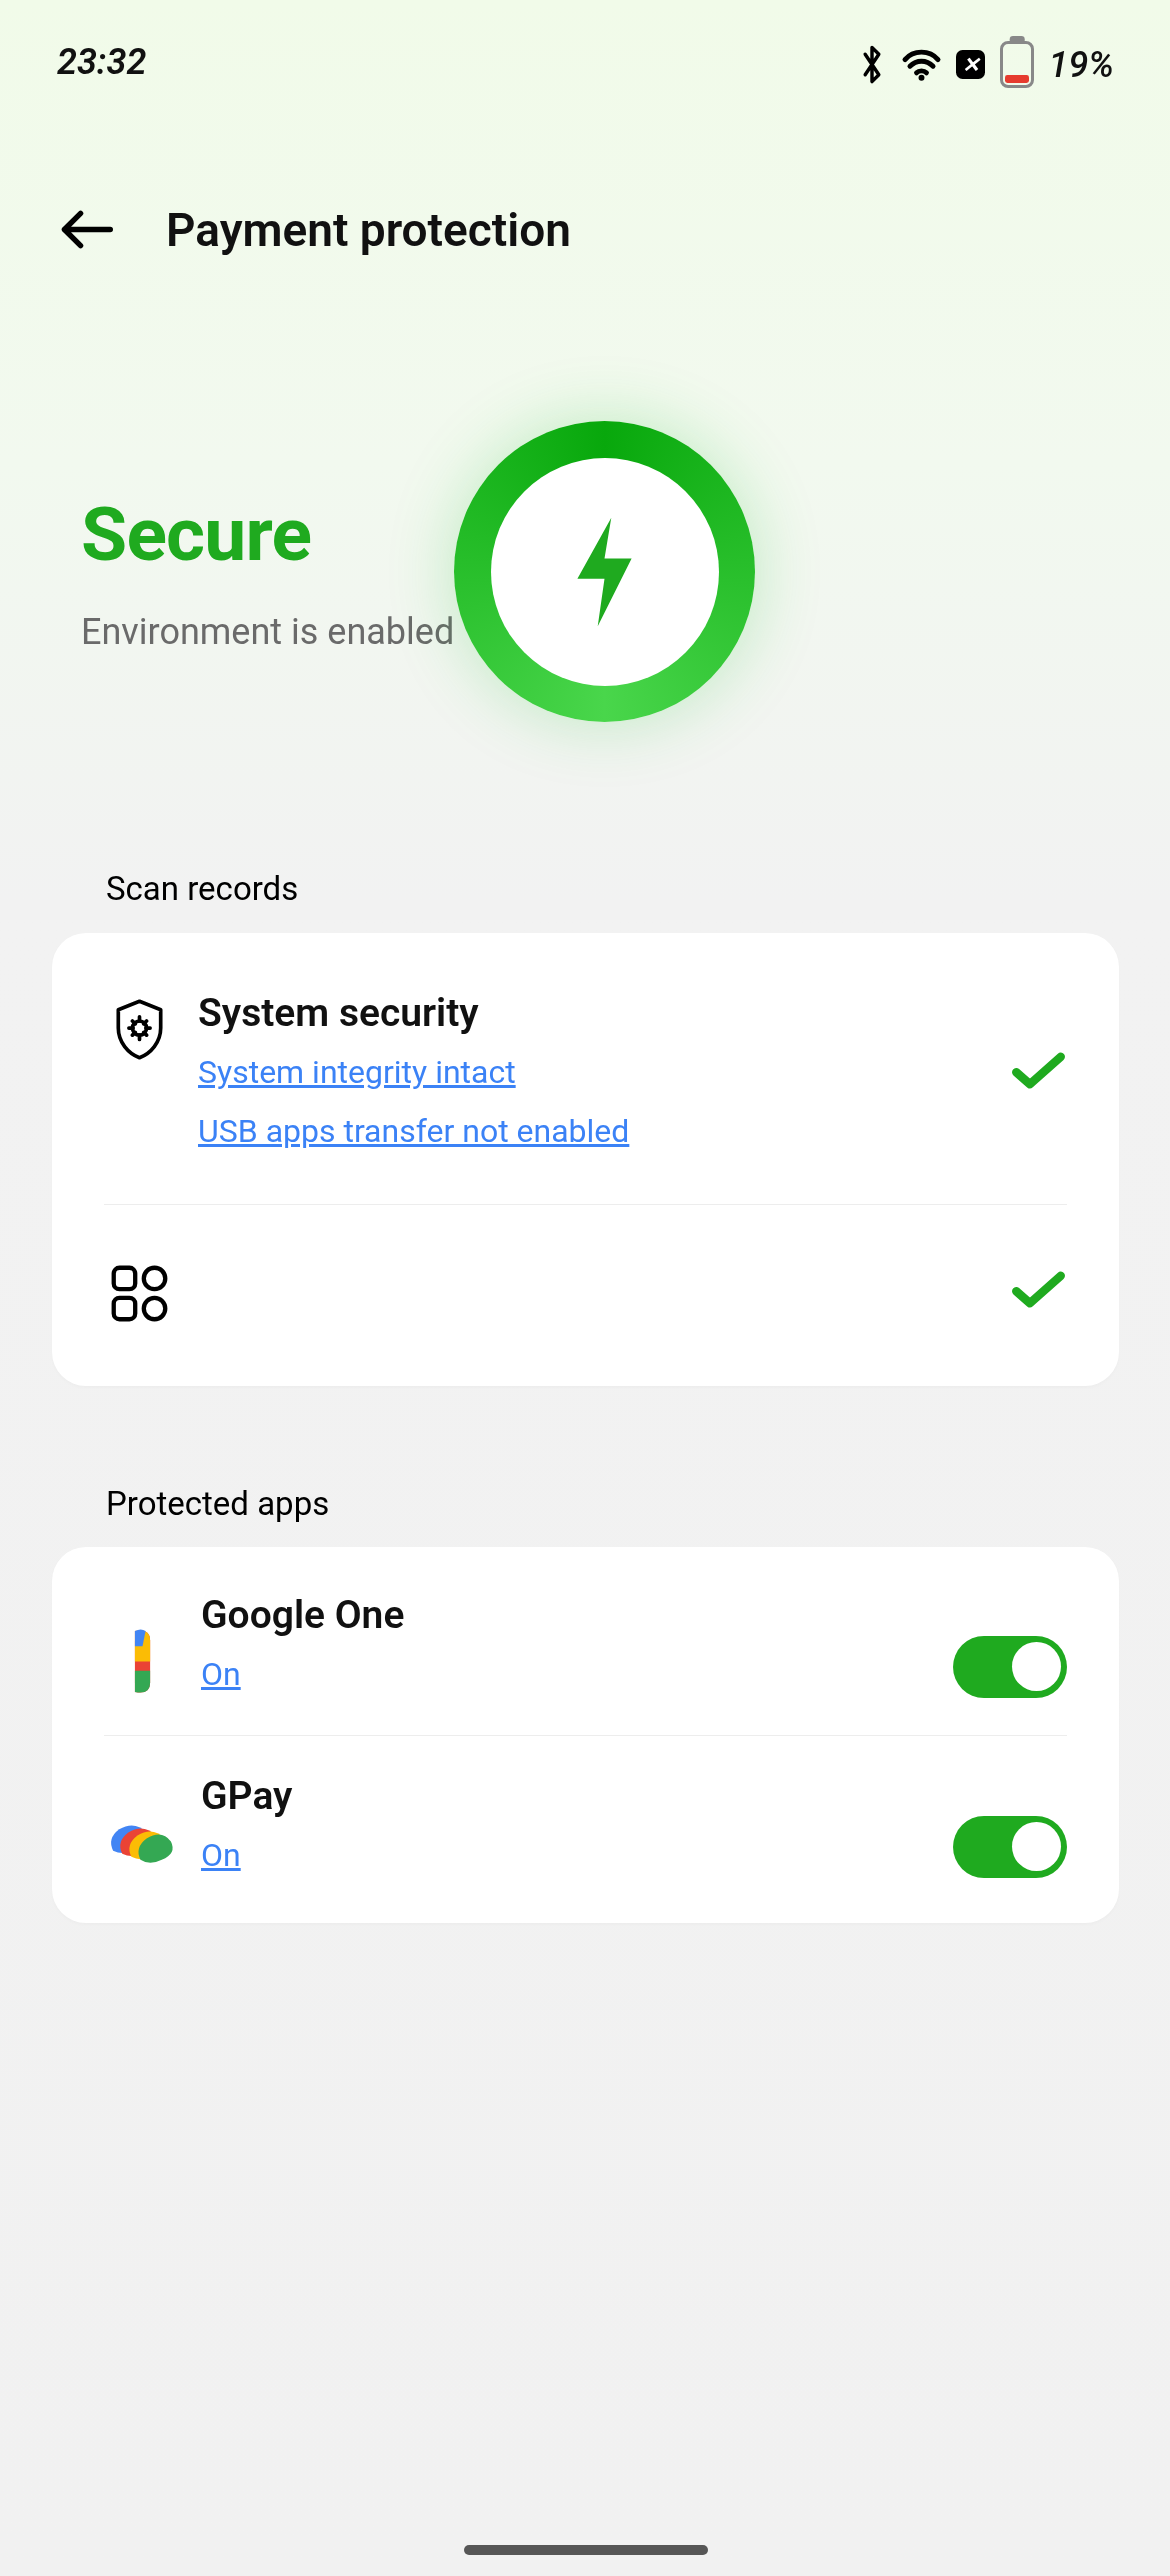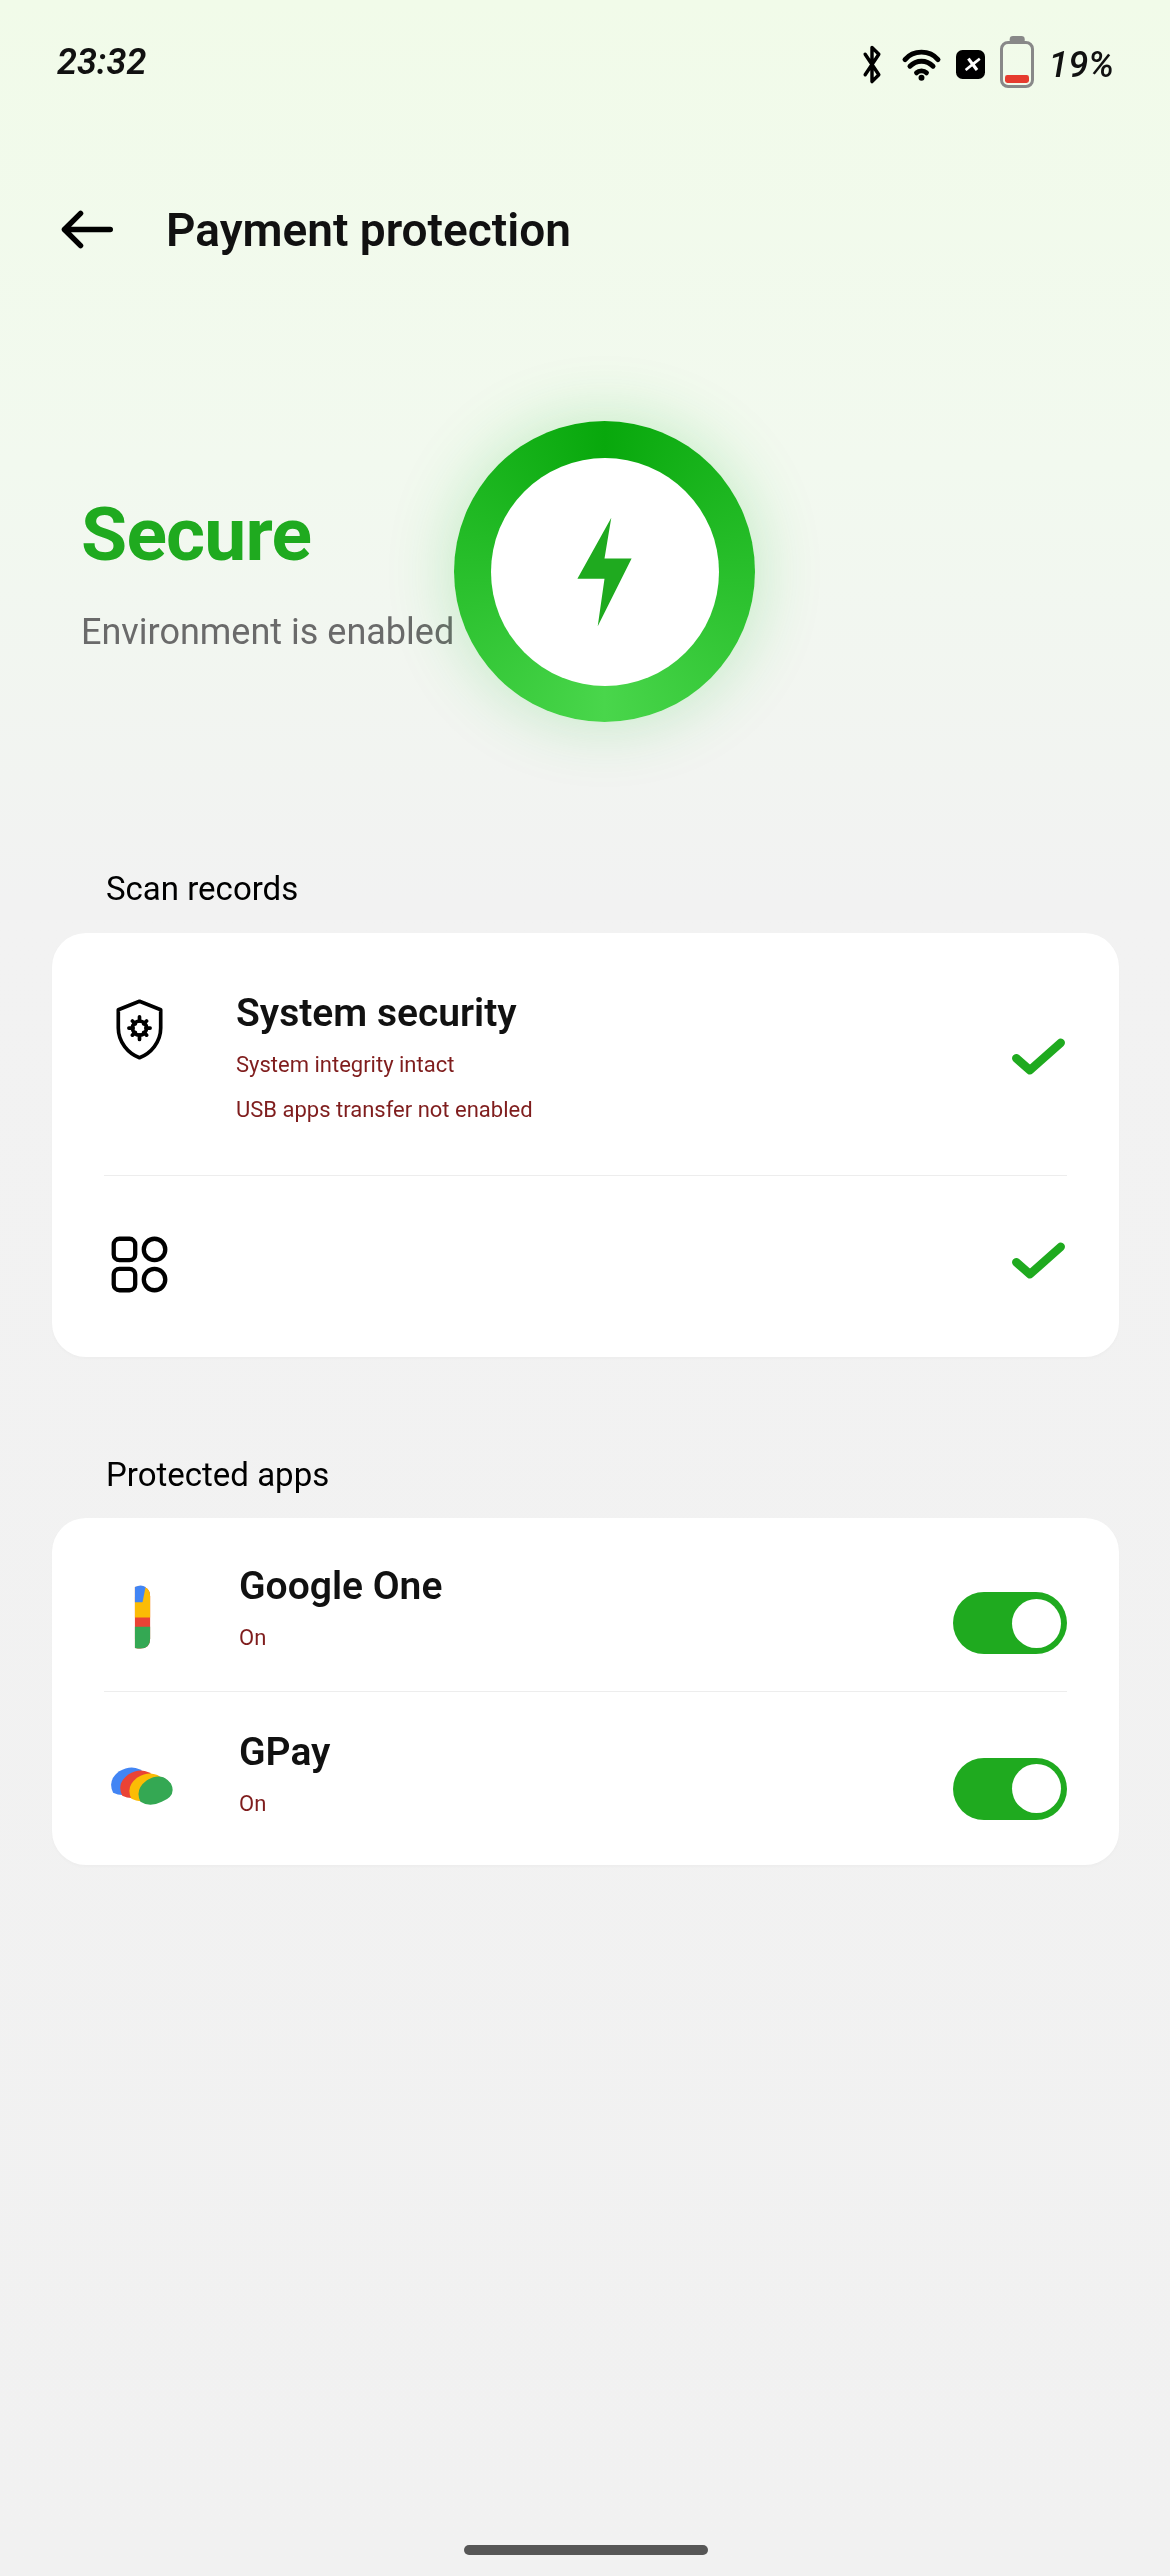--- a/index.html
+++ b/index.html
@@ -76,38 +76,38 @@
     font-size:33px; color:#000000; padding: 98px 106px 24.4px 106px;
   }
 
   
   .card {
     background:#fff; border-radius:34px; margin: 0 52px;
     padding: 8.1px 0;
     box-shadow: 0 1.6px 3.3px rgba(0,0,0,0.02);
   }
   .row {
-    display:flex; align-items:flex-start; gap:62px;
+    display:flex; align-items:flex-start; gap:24px;
     padding: 49px 52px;
     position:relative;
   }
   .row + .row {
     border-top: 1.6px solid #ededed;
     margin: 0 52px;
     padding-left:0; padding-right:0;
   }
   .row + .row .row-icon { margin-left:0; }
   .row-icon {
     width:70px; height:70px; flex:0 0 70px;
     display:flex; align-items:center; justify-content:center;
     margin-top:4.9px;
   }
   .row-body { flex:1; display:flex; flex-direction:column; gap:13px; }
   .row-title { font-size:39px; font-weight:600; color:#111; }
-  .row-sub { font-size:22px; color:#7f1d1d; line-height:1.45; }
+  .row-sub { font-size:32px; color:#3b82f6; line-height:1.45;text-decoration:underline; }
   .row-check { flex:0 0 auto; align-self:center; margin-left:auto; }
   .row-check svg { stroke:#1faa1f; }
 
   .apps .row { align-items:flex-end; padding:37px 52px; }
   .apps .row + .row { padding-left:0; padding-right:0; }
   .app-icon { width:73px; height:73px; flex:0 0 73px; display:flex; align-items:center; justify-content:center; }
   .switch {
     width:114px; height:62px; border-radius:33px; background:#1faa1f;
     position:relative; cursor:pointer; flex:0 0 auto; margin-left:auto;
   }

